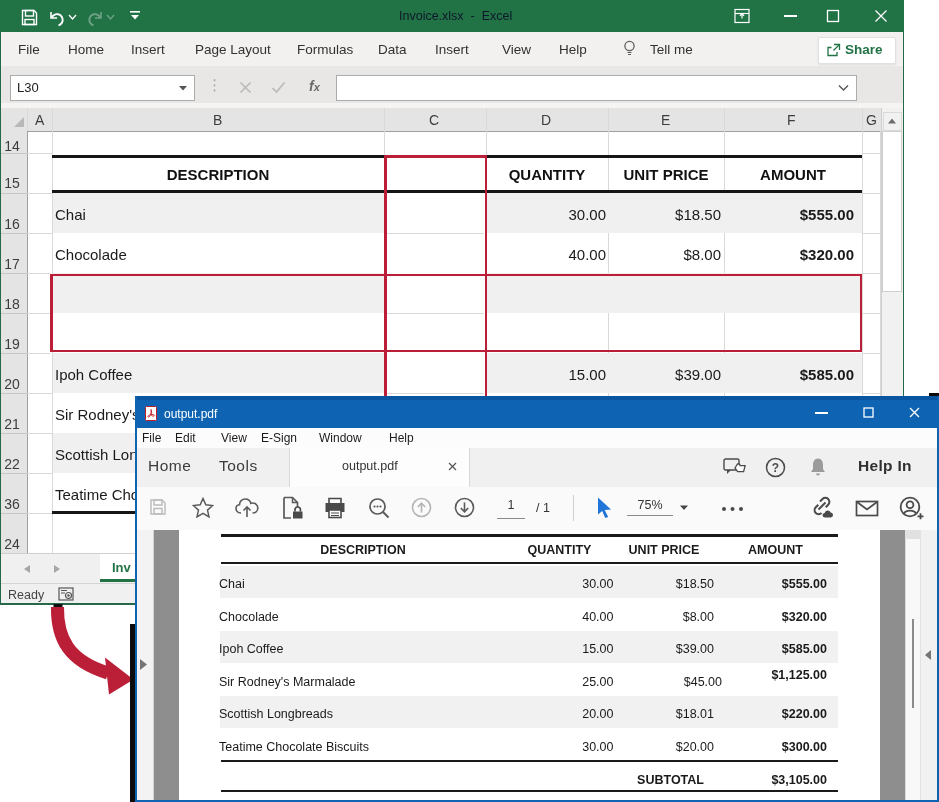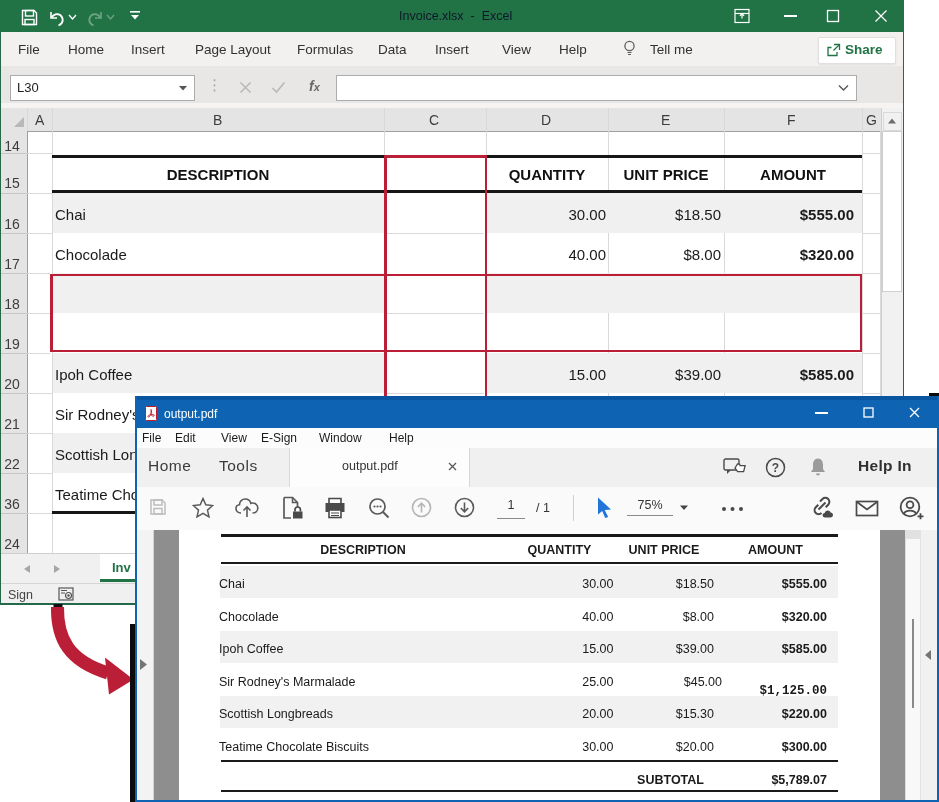--- a/index.html
+++ b/index.html
@@ -253,21 +253,21 @@
     </svg>
   <svg class="abs" style="left:53px;top:564px;" width="8" height="10" viewBox="0 0 8 10">
       <path d="M1 1 L7 5 L1 9 Z" fill="#a6a6a6"></path>
     </svg>
   <div class="abs" style="left:100px;top:554px;width:35px;height:26px;background:#fff;"></div>
   <div class="abs" style="left:112px;top:560px;font-size:13px;font-weight:bold;color:#217346;">Inv</div>
   <div class="abs" style="left:100px;top:579px;width:35px;height:3px;background:#217346;"></div>
 
   
   <div class="abs" style="left:0;top:583px;width:904px;height:21px;background:#f0f0f0;border-top:1px solid #d4d4d4;"></div>
-  <div class="abs" style="left:8px;top:588px;font-size:12.5px;color:#444;">Sign</div>
+  <div class="abs" style="left:8px;top:588px;font-size:12.5px;color:#444;">Ready</div>
   <svg class="abs" style="left:58px;top:587px;" width="16" height="14" viewBox="0 0 16 14">
     <rect x="1" y="1" width="14" height="12" fill="none" stroke="#555" stroke-width="1.2"></rect>
     <path d="M3 3.5 h6 M3 6 h4" stroke="#555" stroke-width="1.1"></path>
     <circle cx="10.5" cy="8.5" r="3" fill="none" stroke="#555" stroke-width="1.2"></circle>
     <circle cx="10.5" cy="8.5" r="1.2" fill="#555"></circle>
   </svg>
   
   <div class="abs" style="left:0;top:32px;width:1px;height:572px;background:#26684a;"></div>
   <div class="abs" style="left:903px;top:32px;width:1px;height:572px;background:#26684a;"></div>
   <div class="abs" style="left:0;top:603px;width:904px;height:1.5px;background:#26684a;"></div>
@@ -444,24 +444,24 @@
   <div class="ptx pr" style="left:400px;top:214px;">40.00</div>
   <div class="ptx pr2" style="left:500px;top:214px;">$8.00</div>
   <div class="ptx pr3 bold" style="left:590px;top:214px;">$320.00</div>
   <div class="ptx" style="left:84px;top:246px;">Ipoh Coffee</div>
   <div class="ptx pr" style="left:400px;top:246px;">15.00</div>
   <div class="ptx pr2" style="left:500px;top:246px;">$39.00</div>
   <div class="ptx pr3 bold" style="left:590px;top:246px;">$585.00</div>
   <div class="ptx" style="left:84px;top:279px;">Sir Rodney's Marmalade</div>
   <div class="ptx pr" style="left:400px;top:279px;">25.00</div>
   <div class="ptx pr2" style="left:508px;top:279px;">$45.00</div>
-  <div class="ptx pr3 bold" style="left:590px;top:288px;font-family:Liberation Mono, monospace;">$1,125.00</div>
+  <div class="ptx pr3 bold" style="left:590px;top:272px;">$1,125.00</div>
   <div class="ptx" style="left:84px;top:311px;">Scottish Longbreads</div>
   <div class="ptx pr" style="left:400px;top:311px;">20.00</div>
-  <div class="ptx pr2" style="left:500px;top:311px;">$15.30</div>
+  <div class="ptx pr2" style="left:500px;top:311px;">$18.01</div>
   <div class="ptx pr3 bold" style="left:590px;top:311px;">$220.00</div>
   <div class="ptx" style="left:84px;top:344px;">Teatime Chocolate Biscuits</div>
   <div class="ptx pr" style="left:400px;top:344px;">30.00</div>
   <div class="ptx pr2" style="left:500px;top:344px;">$20.00</div>
   <div class="ptx pr3 bold" style="left:590px;top:344px;">$300.00</div>
   <div class="ptx bold" style="left:469px;top:377px;width:100px;text-align:right;">SUBTOTAL</div>
-  <div class="ptx pr3 bold" style="left:590px;top:377px;">$5,789.07</div>
+  <div class="ptx pr3 bold" style="left:590px;top:377px;">$3,105.00</div>
 </div>
 
 </body></html>

